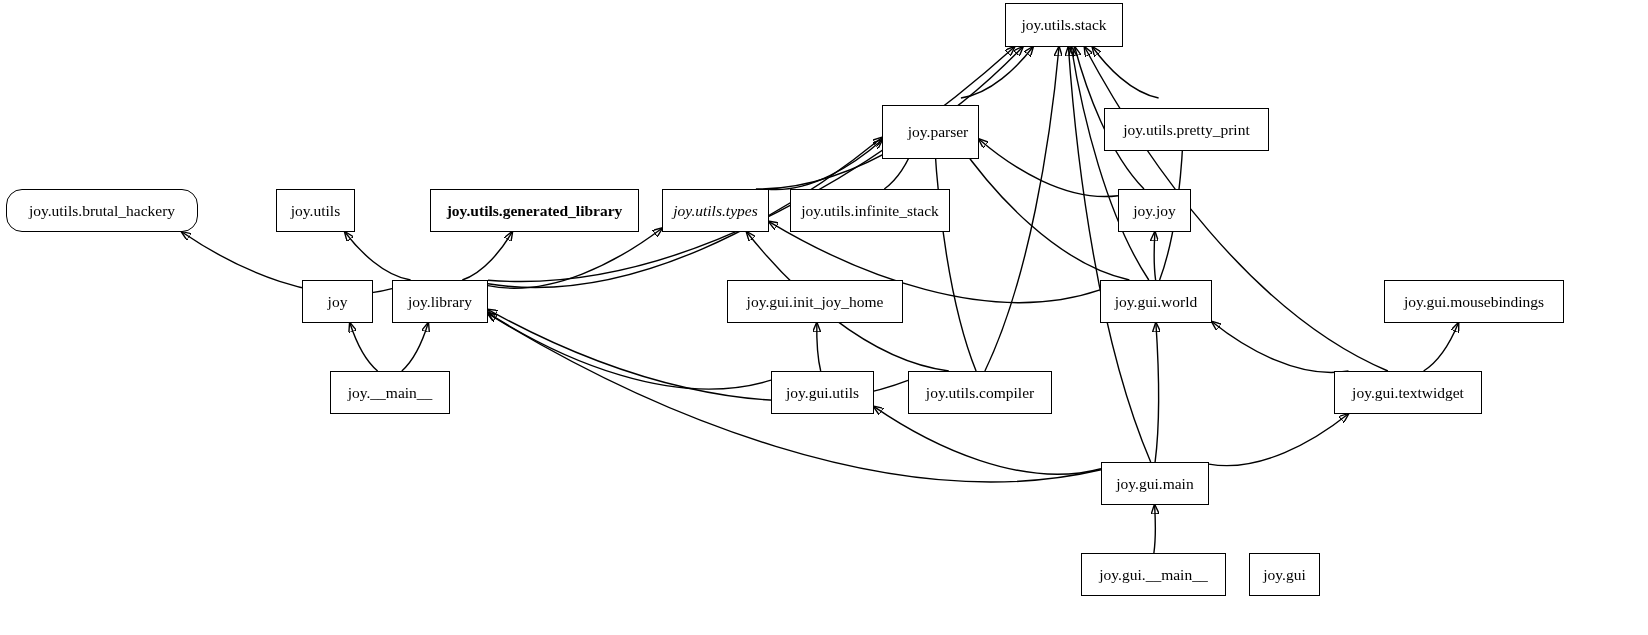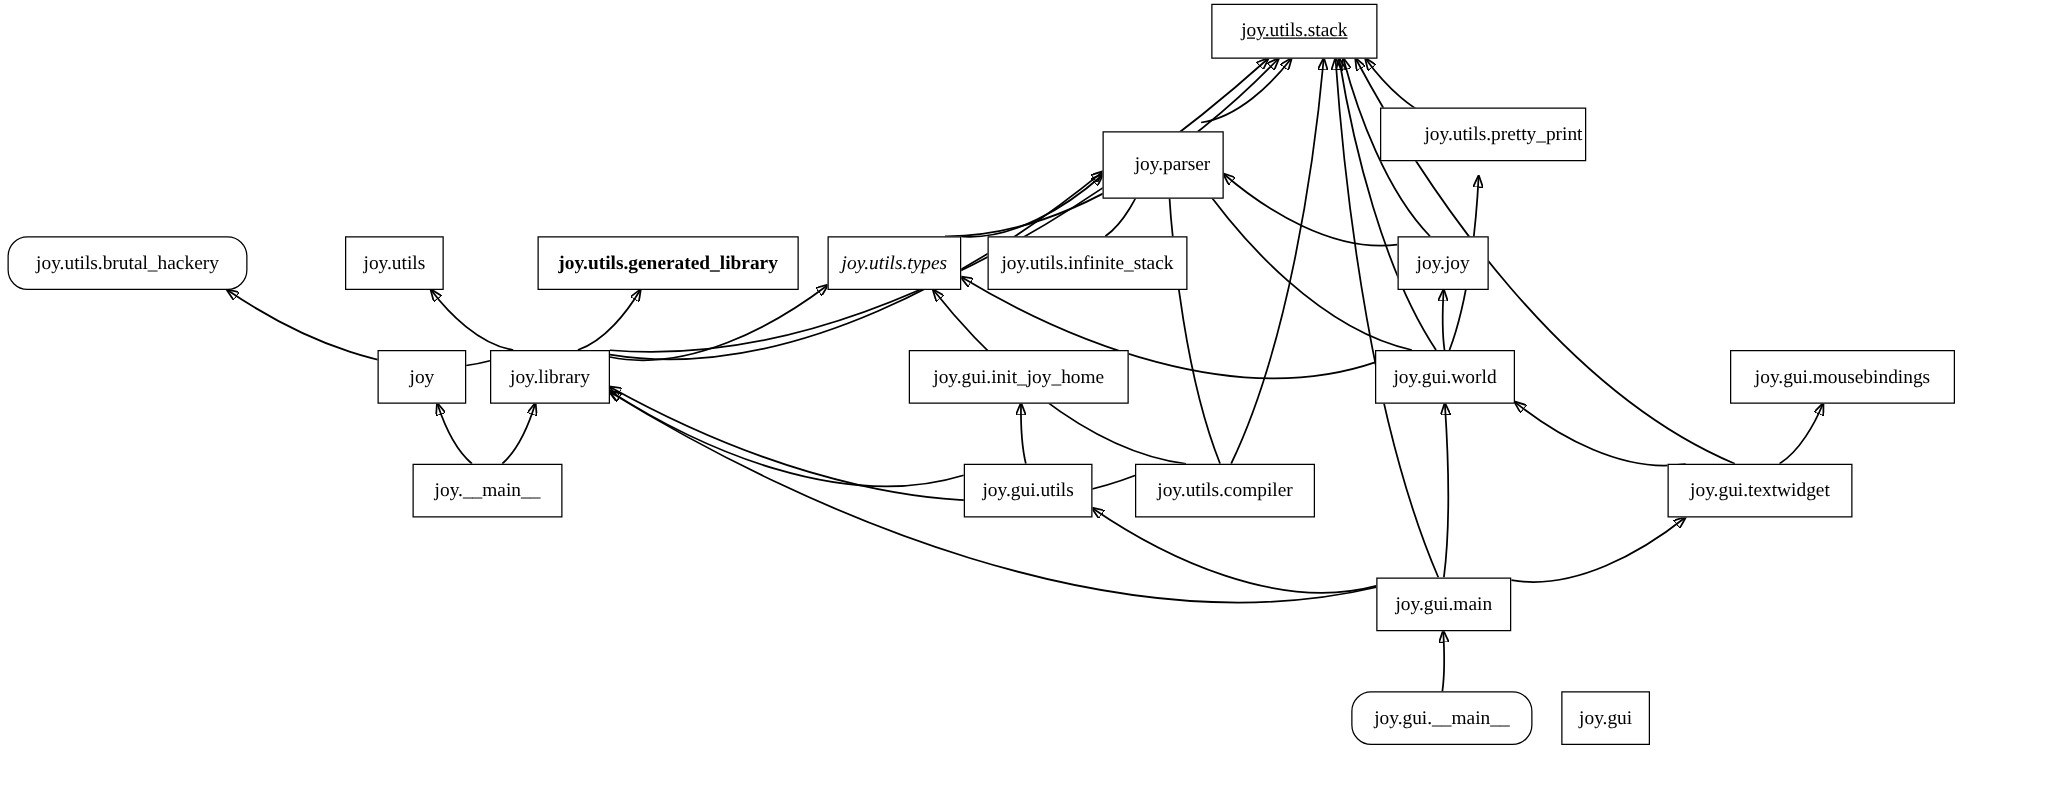--- a/index.html
+++ b/index.html
@@ -91,27 +91,27 @@
         <path d="M 1101.0 468.7 C 1022.0 489.8, 931.5 446.0, 874.0 406.6" marker-end="url(#arrowhead)"></path>
         <path d="M 1155.1 462.0 C 1160.5 420.3, 1158.5 361.9, 1155.9 323.0" marker-end="url(#arrowhead)"></path>
         <path d="M 1348.5 371.0 C 1299.1 379.6, 1245.5 348.5, 1212.0 321.7" marker-end="url(#arrowhead)"></path>
         <path d="M 1423.6 371.0 C 1439.8 360.8, 1451.9 338.8, 1458.4 323.0" marker-end="url(#arrowhead)"></path>
         <path d="M 1209.0 464.1 C 1259.4 472.9, 1314.0 441.3, 1348.2 414.0" marker-end="url(#arrowhead)"></path>
         <path d="M 1153.9 553.0 C 1155.9 538.6, 1155.4 518.5, 1154.6 505.0" marker-end="url(#arrowhead)"></path>
       </g>
   </svg>
 
   <div id="nodes-group">
-      <div class="node" style="left: 969px; top: 3px; width: 133px; height: 44px; text-decoration: underline;">
+      <div class="node" style="left: 1005px; top: 3px; width: 118px; height: 44px;">
         <span class="node-label">joy.utils.stack</span>
       </div>
       <div class="node" style="left: 882px; top: 105px; width: 97px; height: 54px; padding-left: 15px;">
         <span class="node-label">joy.parser</span>
       </div>
-      <div class="node" style="left: 1104px; top: 86px; width: 165px; height: 43px; justify-content: flex-end;">
+      <div class="node" style="left: 1104px; top: 108px; width: 165px; height: 43px;">
         <span class="node-label">joy.utils.pretty_print</span>
       </div>
       <div class="node" style="left: 6px; top: 189px; width: 192px; height: 43px; border-radius: 16px;">
         <span class="node-label">joy.utils.brutal_hackery</span>
       </div>
       <div class="node" style="left: 276px; top: 189px; width: 79px; height: 43px;">
         <span class="node-label">joy.utils</span>
       </div>
       <div class="node" style="left: 430px; top: 189px; width: 209px; height: 43px; font-weight: bold;">
         <span class="node-label">joy.utils.generated_library</span>
@@ -148,21 +148,21 @@
       </div>
       <div class="node" style="left: 908px; top: 371px; width: 144px; height: 43px;">
         <span class="node-label">joy.utils.compiler</span>
       </div>
       <div class="node" style="left: 1334px; top: 371px; width: 148px; height: 43px;">
         <span class="node-label">joy.gui.textwidget</span>
       </div>
       <div class="node" style="left: 1101px; top: 462px; width: 108px; height: 43px;">
         <span class="node-label">joy.gui.main</span>
       </div>
-      <div class="node" style="left: 1081px; top: 553px; width: 145px; height: 43px; border-radius: 16px;">
+      <div class="node" style="left: 1081px; top: 553px; width: 145px; height: 43px;">
         <span class="node-label">joy.gui.__main__</span>
       </div>
       <div class="node" style="left: 1249px; top: 553px; width: 71px; height: 43px;">
         <span class="node-label">joy.gui</span>
       </div>
     </div>
 
 </div>
 
 </body></html>

